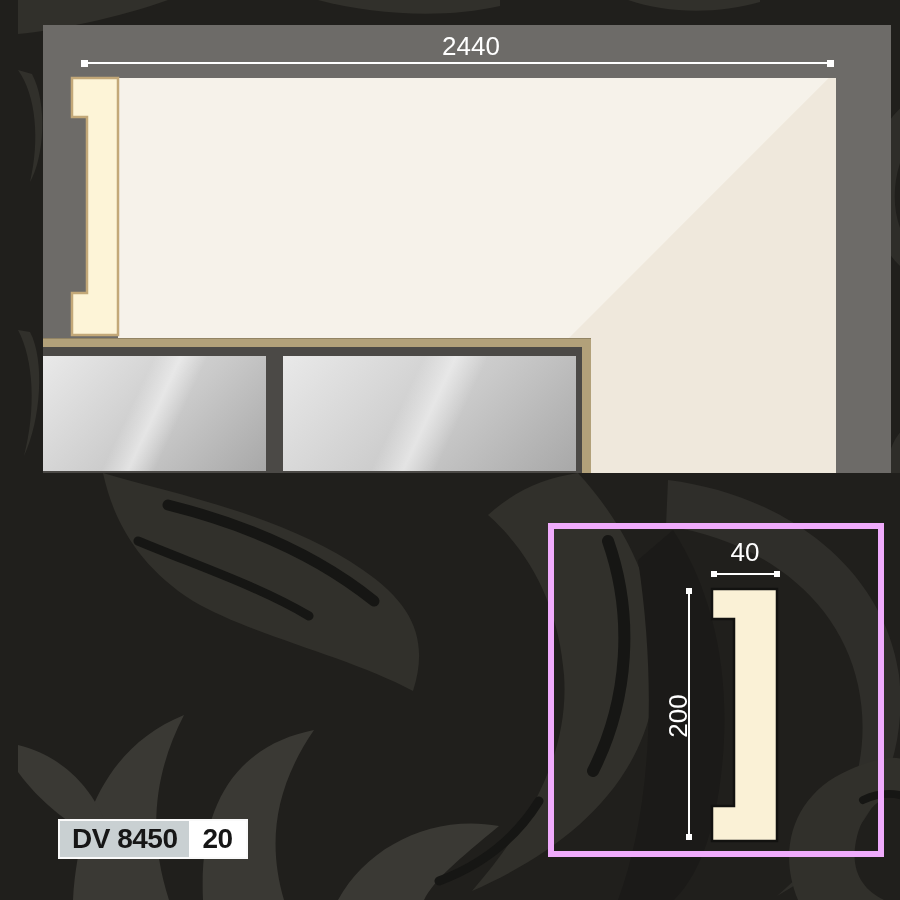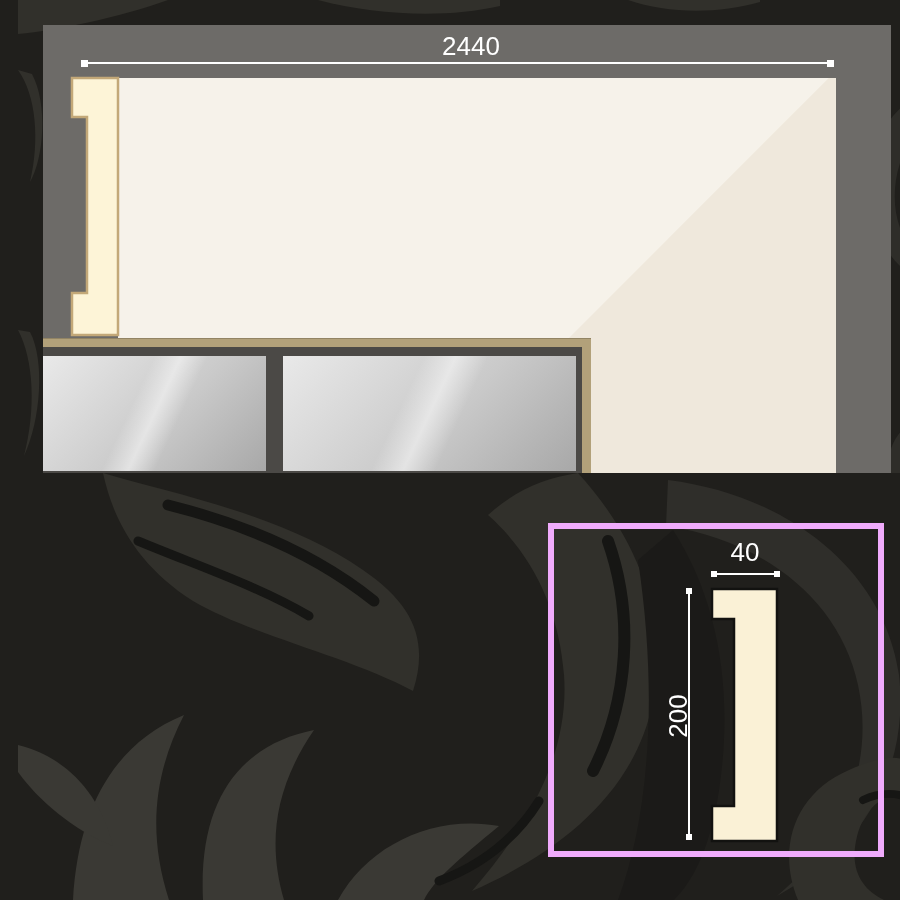--- a/index.html
+++ b/index.html
@@ -174,14 +174,18 @@
     <div class="cs-dim-v">
       <span class="sq"></span>
       <span class="sq bottom"></span>
     </div>
     <div class="cs-height-label">200</div>
     <svg class="cs-profile" width="72" height="260" viewBox="0 0 72 260">
       <path d="M3,3 H68 V255 H3 V220 H25 V33 H3 Z" fill="var(--section-fill,#faf1d6)" stroke="var(--section-outline,#121210)" stroke-width="2.5"></path>
     </svg>
   </div>
 
+  <div class="plabel">
+    <span class="code">DV 8450</span>
+    <span class="variant">20</span>
+  </div>
 
 </div>
 
 </body></html>

